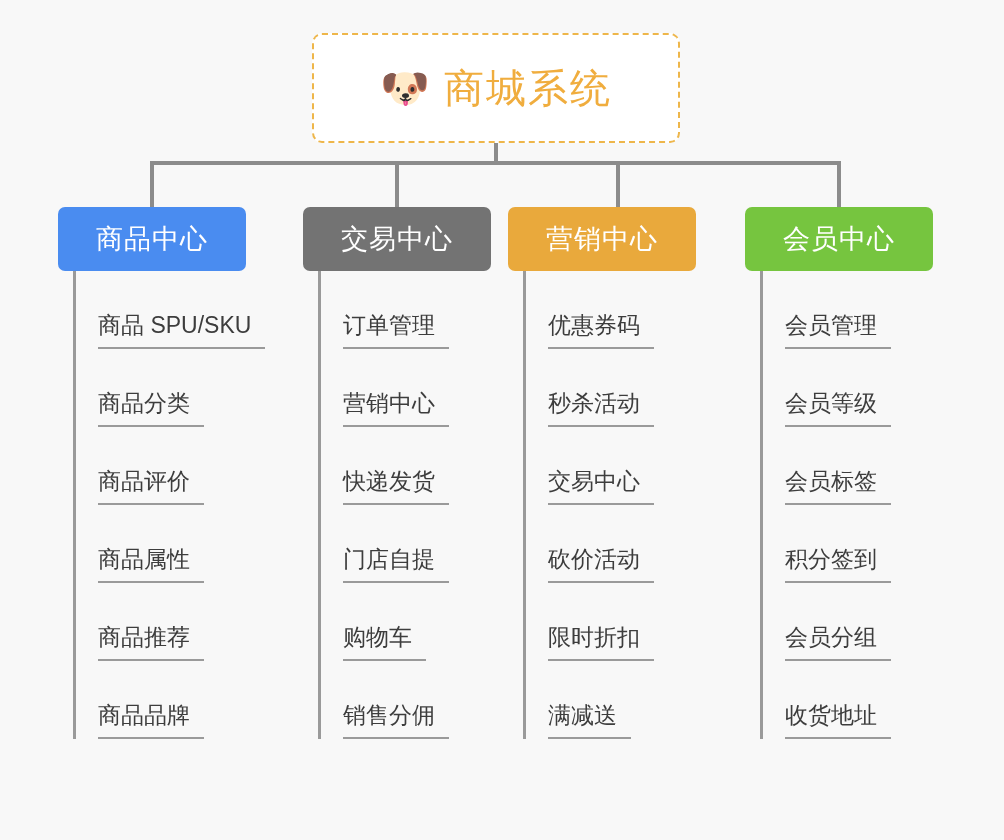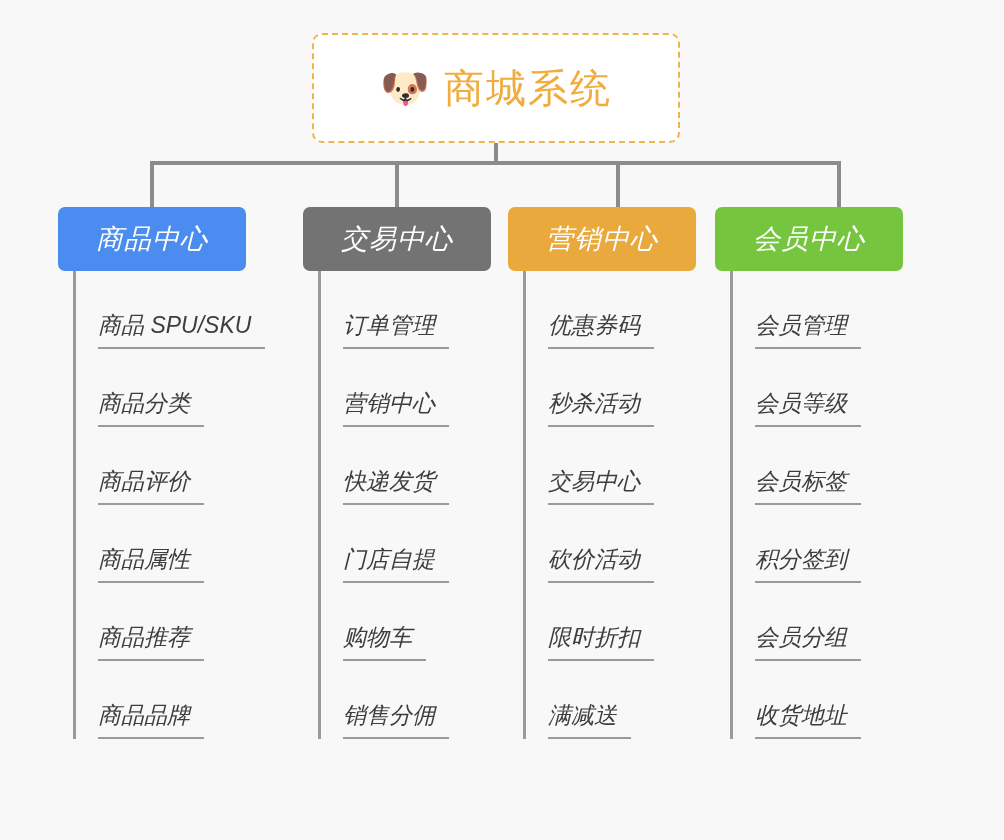--- a/index.html
+++ b/index.html
@@ -69,21 +69,20 @@
   .conn-drop {
     top: 161px;
     width: 4px;
     height: 48px;
   }
 
   
   .column {
     position: absolute;
     top: 207px;
-    font-style: italic;
   }
   .cat-header {
     width: 188px;
     height: 64px;
     border-radius: 7px;
     display: flex;
     align-items: center;
     justify-content: center;
     box-sizing: border-box;
   }
@@ -212,21 +211,21 @@
             <span class="leaf-label">砍价活动</span>
           </div>
           <div class="leaf-item">
             <span class="leaf-label">限时折扣</span>
           </div>
           <div class="leaf-item">
             <span class="leaf-label">满减送</span>
           </div>
         </div>
       </div>
-      <div class="column" style="left: 715px;">
+      <div class="column" style="left: 745px;">
         <div class="cat-header" style="background: rgb(118, 197, 63);">
           <span class="cat-header-label">会员中心</span>
         </div>
         <div class="leaf-list">
           <div class="leaf-item">
             <span class="leaf-label">会员管理</span>
           </div>
           <div class="leaf-item">
             <span class="leaf-label">会员等级</span>
           </div>

